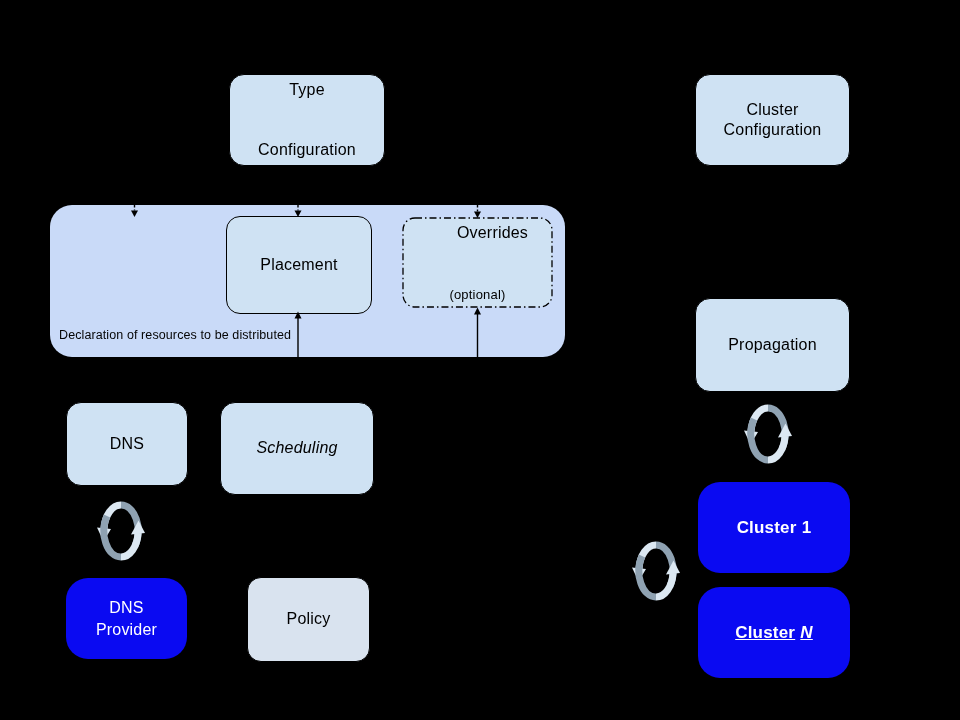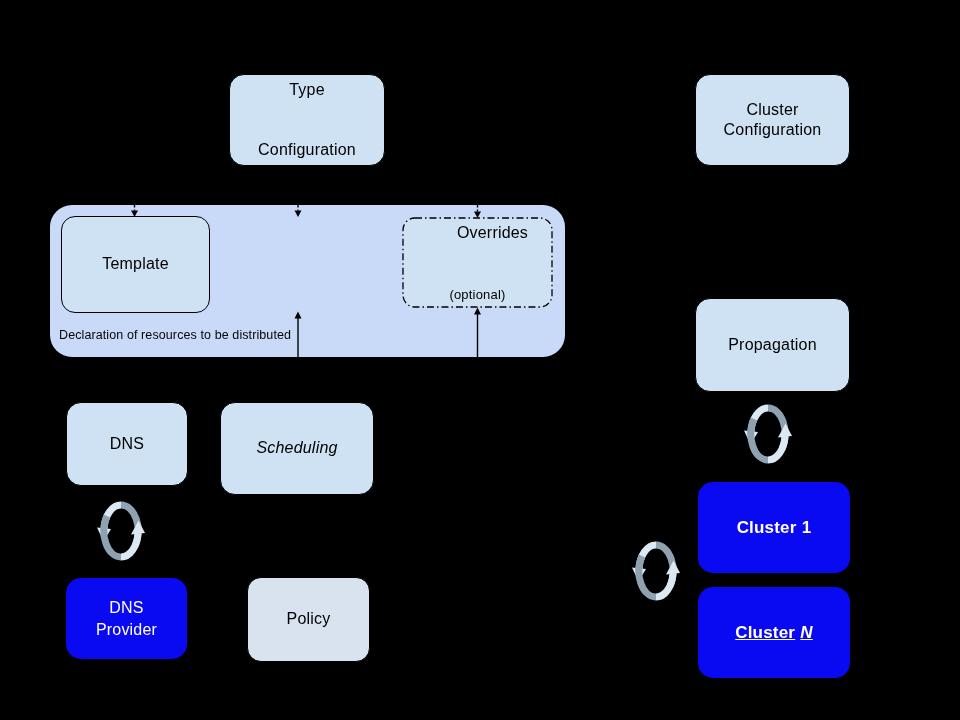--- a/index.html
+++ b/index.html
@@ -6,21 +6,21 @@
   #stage{
     position:relative;width:960px;height:720px;background:#000;overflow:hidden;
     font-family:"Liberation Sans", sans-serif;color:#000;
   }
   .box{
     position:absolute;display:flex;flex-direction:column;align-items:center;justify-content:center;
     text-align:center;font-size:16px;line-height:1.28;letter-spacing:.2px;
   }
   .light{background:#cfe2f3;border:1.4px solid #000;border-radius:15px;}
   .muted{background:#d9e3ef;border:1.4px solid #000;border-radius:14px;}
-  .blue{background:#0a0af2;color:#fff;font-weight:bold;border-radius:15px;font-size:17px;}
+  .blue{background:#0a0af2;color:#fff;font-weight:bold;border-radius:22px;font-size:17px;}
   .blue .sfx{margin-left:.30em;}
   #cluster-n .sfx{font-style:italic;}
   #group{
     position:absolute;left:50px;top:205px;width:515px;height:152px;
     background:#c9daf8;border-radius:22px;
   }
   #group .box{border-radius:14px;}
   #template{left:11px;top:11px;width:147px;height:95px;}
   #placement{left:176px;top:11px;width:144px;height:96px;}
   #overrides{left:352px;top:12px;width:151px;height:91px;background:transparent;border:none;}
@@ -55,22 +55,22 @@
     <span>Type</span>
     <span>Configuration</span>
   </div>
 
   <div class="box light" id="cluster-config">
     <span>Cluster</span>
     <span>Configuration</span>
   </div>
 
   <div id="group">
-    <div class="box light" id="template">
-      <span>Template</span>
+    <div class="box light" id="placement">
+      <span>Placement</span>
     </div>
     <div class="box" id="overrides">
       <svg class="ov-border" width="151" height="91">
         <rect x="1" y="1" width="149" height="89" rx="12" fill="#cfe2f3" stroke="#000" stroke-width="1.3" stroke-dasharray="7 3 1.5 3"></rect>
       </svg>
       <span class="lbl">Overrides</span>
       <span class="sub">(optional)</span>
     </div>
     <div id="group-caption">Declaration of resources to be distributed</div>
 

